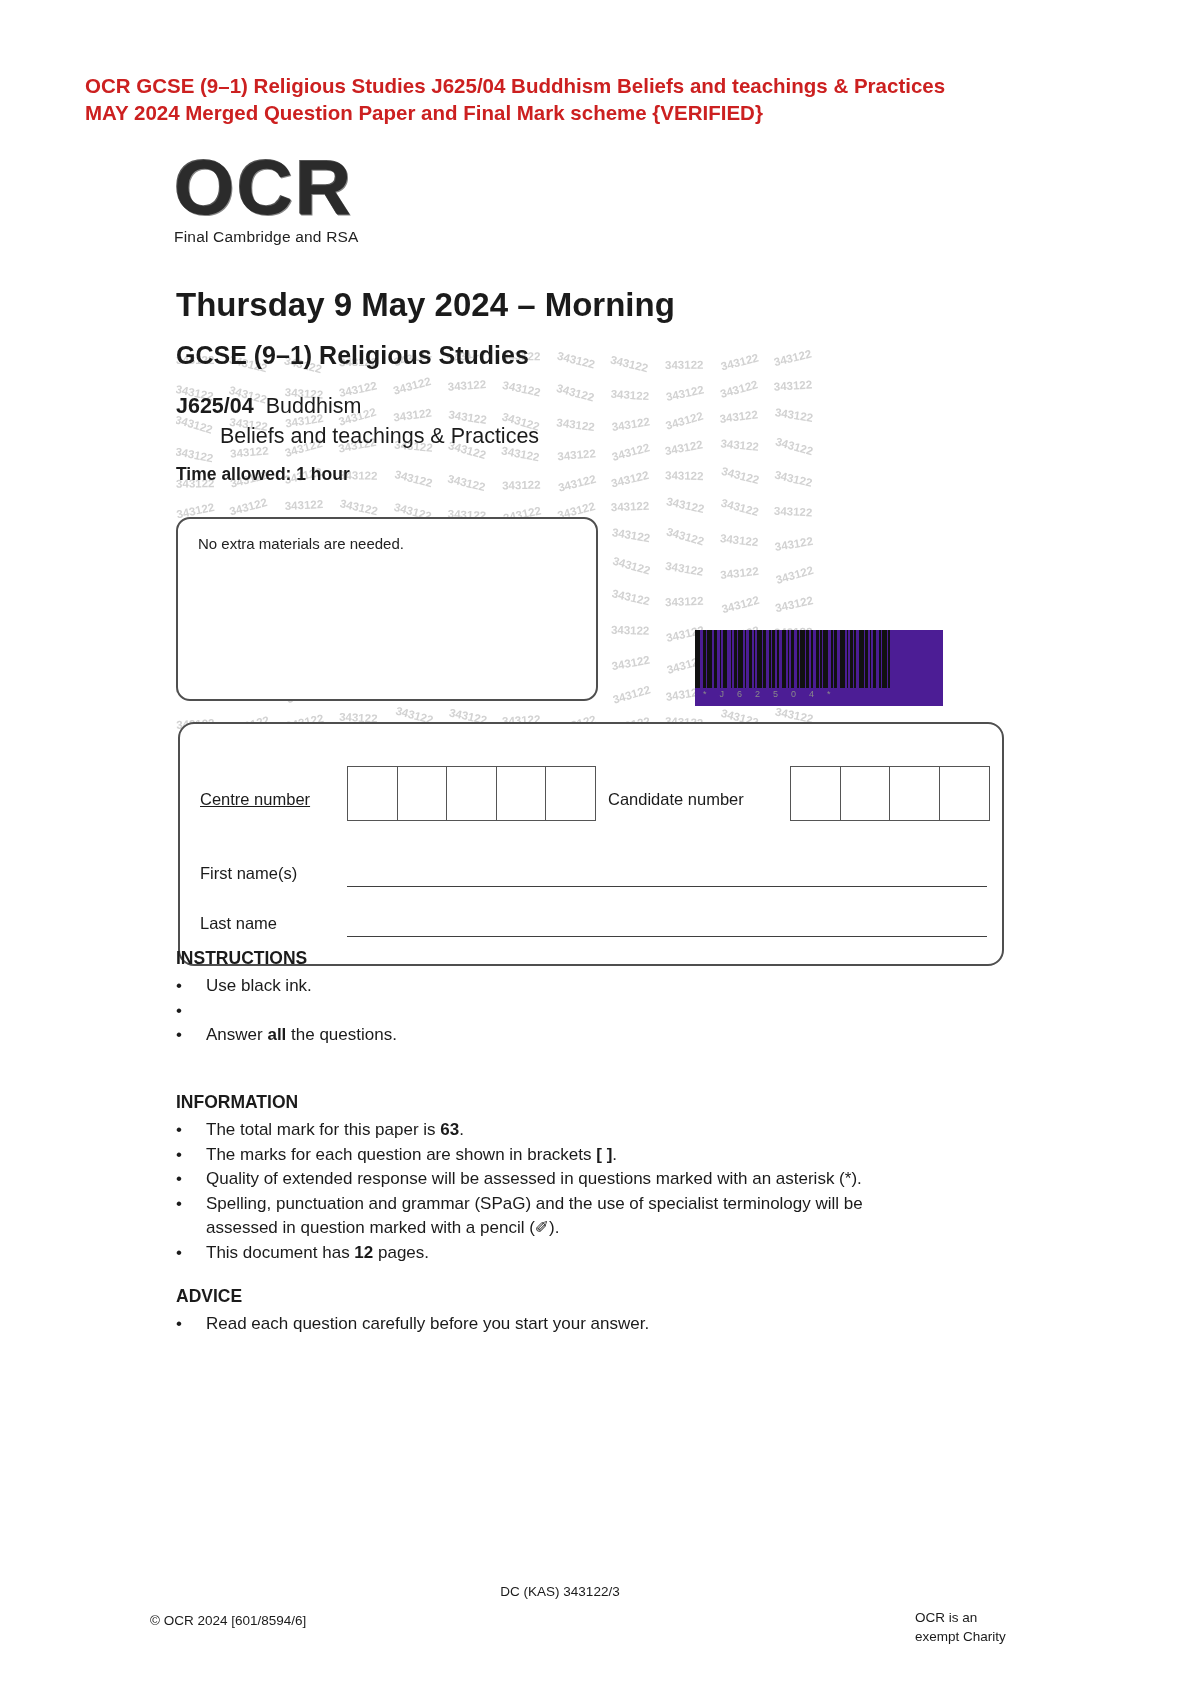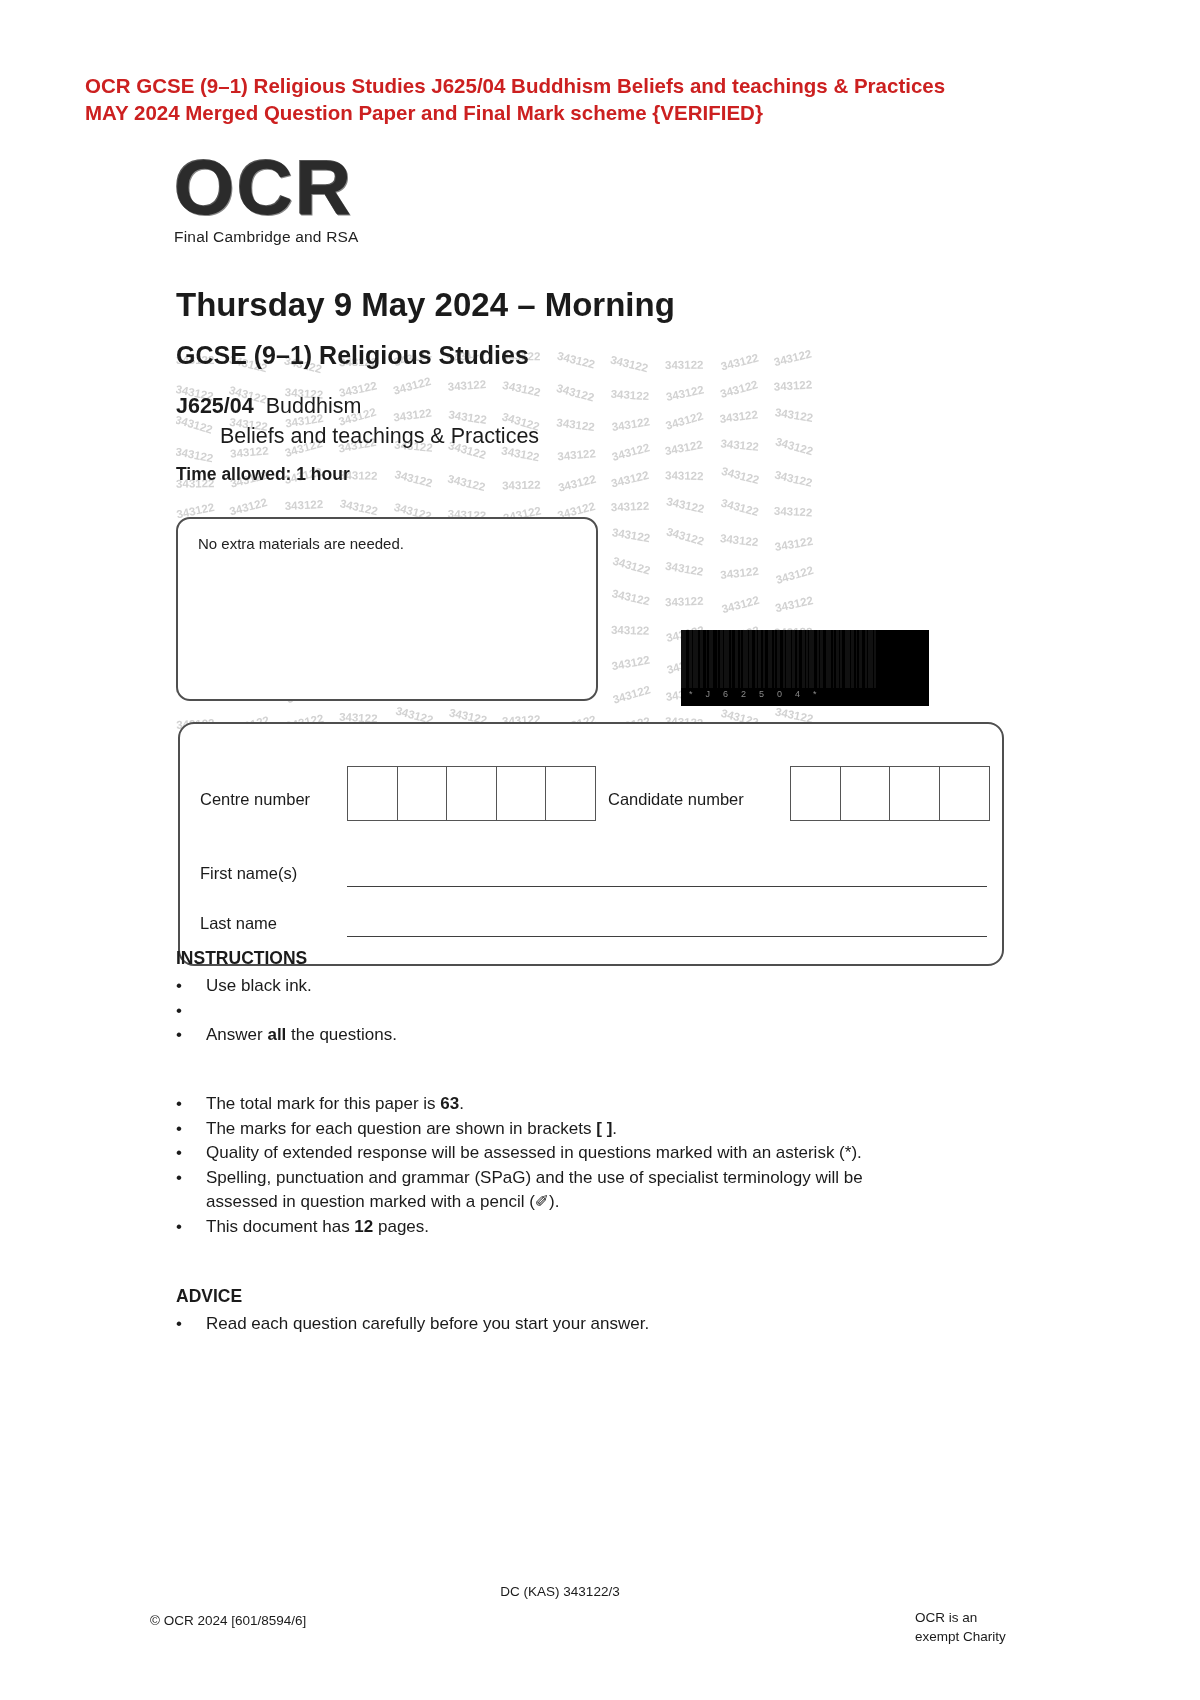--- a/index.html
+++ b/index.html
@@ -33,21 +33,21 @@
   .wm-row{white-space:nowrap;height:30px;}
   .wm-cell{display:inline-block;font-size:11.5px;color:#d2d2d2;margin-right:16px;
     font-weight:bold;}
 
   
   .materials-box{left:176px;top:517px;width:418px;height:180px;background:#fff;
     border:2px solid #4f4f4f;border-radius:14px;z-index:2;}
   .materials-note{margin:16px 0 0 20px;font-size:15px;color:#222;}
 
   
-  .barcode{left:681px;top:630px;width:248px;height:76px;background:#000000;z-index:2;}
+  .barcode{left:695px;top:630px;width:248px;height:76px;background:#4c1d95;z-index:2;}
   .barcode-bars{height:58px;overflow:hidden;white-space:nowrap;font-size:0;}
   .bar{display:inline-block;height:100%;}
   .bar.k{background:#111;}
   .barcode-label{font-size:9px;color:#8a8a8a;letter-spacing:13px;margin:1px 0 0 8px;}
 
   
   .cand-box{left:178px;top:722px;width:822px;height:240px;background:#fff;
     border:2px solid #4f4f4f;border-radius:16px;z-index:2;}
   .ink-line{position:absolute;left:20px;top:22px;font-size:16.5px;}
   .ink-line .b{font-weight:bold;}
@@ -117,21 +117,21 @@
   <div class="materials-note">No extra materials are needed.</div>
 </div>
 
 <div class="abs barcode">
   <div class="barcode-bars" id="barcode-bars"><span class="bar k" style="width: 4.65px;"></span><span class="bar" style="width: 3.1px;"></span><span class="bar k" style="width: 3.1px;"></span><span class="bar" style="width: 1.55px;"></span><span class="bar k" style="width: 4.65px;"></span><span class="bar" style="width: 1.55px;"></span><span class="bar k" style="width: 3.1px;"></span><span class="bar" style="width: 3.1px;"></span><span class="bar k" style="width: 1.55px;"></span><span class="bar" style="width: 1.55px;"></span><span class="bar k" style="width: 4.65px;"></span><span class="bar" style="width: 3.1px;"></span><span class="bar k" style="width: 1.55px;"></span><span class="bar" style="width: 1.55px;"></span><span class="bar k" style="width: 3.1px;"></span><span class="bar" style="width: 1.55px;"></span><span class="bar k" style="width: 4.65px;"></span><span class="bar" style="width: 1.55px;"></span><span class="bar k" style="width: 1.55px;"></span><span class="bar" style="width: 3.1px;"></span><span class="bar k" style="width: 3.1px;"></span><span class="bar" style="width: 1.55px;"></span><span class="bar k" style="width: 1.55px;"></span><span class="bar" style="width: 1.55px;"></span><span class="bar k" style="width: 4.65px;"></span><span class="bar" style="width: 1.55px;"></span><span class="bar k" style="width: 3.1px;"></span><span class="bar" style="width: 3.1px;"></span><span class="bar k" style="width: 1.55px;"></span><span class="bar" style="width: 1.55px;"></span><span class="bar k" style="width: 3.1px;"></span><span class="bar" style="width: 1.55px;"></span><span class="bar k" style="width: 1.55px;"></span><span class="bar" style="width: 3.1px;"></span><span class="bar k" style="width: 4.65px;"></span><span class="bar" style="width: 1.55px;"></span><span class="bar k" style="width: 1.55px;"></span><span class="bar" style="width: 1.55px;"></span><span class="bar k" style="width: 3.1px;"></span><span class="bar" style="width: 3.1px;"></span><span class="bar k" style="width: 1.55px;"></span><span class="bar" style="width: 1.55px;"></span><span class="bar k" style="width: 4.65px;"></span><span class="bar" style="width: 1.55px;"></span><span class="bar k" style="width: 3.1px;"></span><span class="bar" style="width: 1.55px;"></span><span class="bar k" style="width: 1.55px;"></span><span class="bar" style="width: 3.1px;"></span><span class="bar k" style="width: 3.1px;"></span><span class="bar" style="width: 1.55px;"></span><span class="bar k" style="width: 1.55px;"></span><span class="bar" style="width: 1.55px;"></span><span class="bar k" style="width: 4.65px;"></span><span class="bar" style="width: 3.1px;"></span><span class="bar k" style="width: 1.55px;"></span><span class="bar" style="width: 1.55px;"></span><span class="bar k" style="width: 3.1px;"></span><span class="bar" style="width: 3.1px;"></span><span class="bar k" style="width: 4.65px;"></span><span class="bar" style="width: 1.55px;"></span><span class="bar k" style="width: 1.55px;"></span><span class="bar" style="width: 1.55px;"></span><span class="bar k" style="width: 3.1px;"></span><span class="bar" style="width: 1.55px;"></span><span class="bar k" style="width: 1.55px;"></span><span class="bar" style="width: 3.1px;"></span><span class="bar k" style="width: 4.65px;"></span><span class="bar" style="width: 1.55px;"></span><span class="bar k" style="width: 3.1px;"></span><span class="bar" style="width: 1.55px;"></span><span class="bar k" style="width: 1.55px;"></span><span class="bar" style="width: 1.55px;"></span><span class="bar k" style="width: 3.1px;"></span><span class="bar" style="width: 3.1px;"></span><span class="bar k" style="width: 1.55px;"></span><span class="bar" style="width: 1.55px;"></span><span class="bar k" style="width: 4.65px;"></span><span class="bar" style="width: 1.55px;"></span><span class="bar k" style="width: 1.55px;"></span><span class="bar" style="width: 3.1px;"></span></div>
   <div class="barcode-label">*J62504*</div>
 </div>
 
 <div class="abs cand-box">
 
-  <div class="field-label" style="left:20px;top:66px;">Centre number</div>
+  <div class="field-label" style="left:20px;top:66px;text-decoration:underline;">Centre number</div>
   <div class="cells" style="left:167px;top:42px;">
       <div class="cell"></div>
       <div class="cell"></div>
       <div class="cell"></div>
       <div class="cell"></div>
       <div class="cell"></div>
     </div>
 
   <div class="field-label" style="left:428px;top:66px;">Candidate number</div>
   <div class="cells" style="left:610px;top:42px;">
@@ -159,20 +159,21 @@
         <span class="bullet">•</span>
       </li>
       <li>
         <span class="bullet">•</span>
         <span class="li-content"><span>Answer </span><span class="b">all</span><span> the questions.</span></span>
       </li>
     </ul>
 </div>
 
 <div class="abs section sec-information">
+  <div class="sec-head">INFORMATION</div>
   <ul class="blist">
       <li>
         <span class="bullet">•</span>
         <span class="li-content"><span>The total mark for this paper is </span><span class="b">63</span><span>.</span></span>
       </li>
       <li>
         <span class="bullet">•</span>
         <span class="li-content"><span>The marks for each question are shown in brackets </span><span class="b">[ ]</span><span>.</span></span>
       </li>
       <li>

